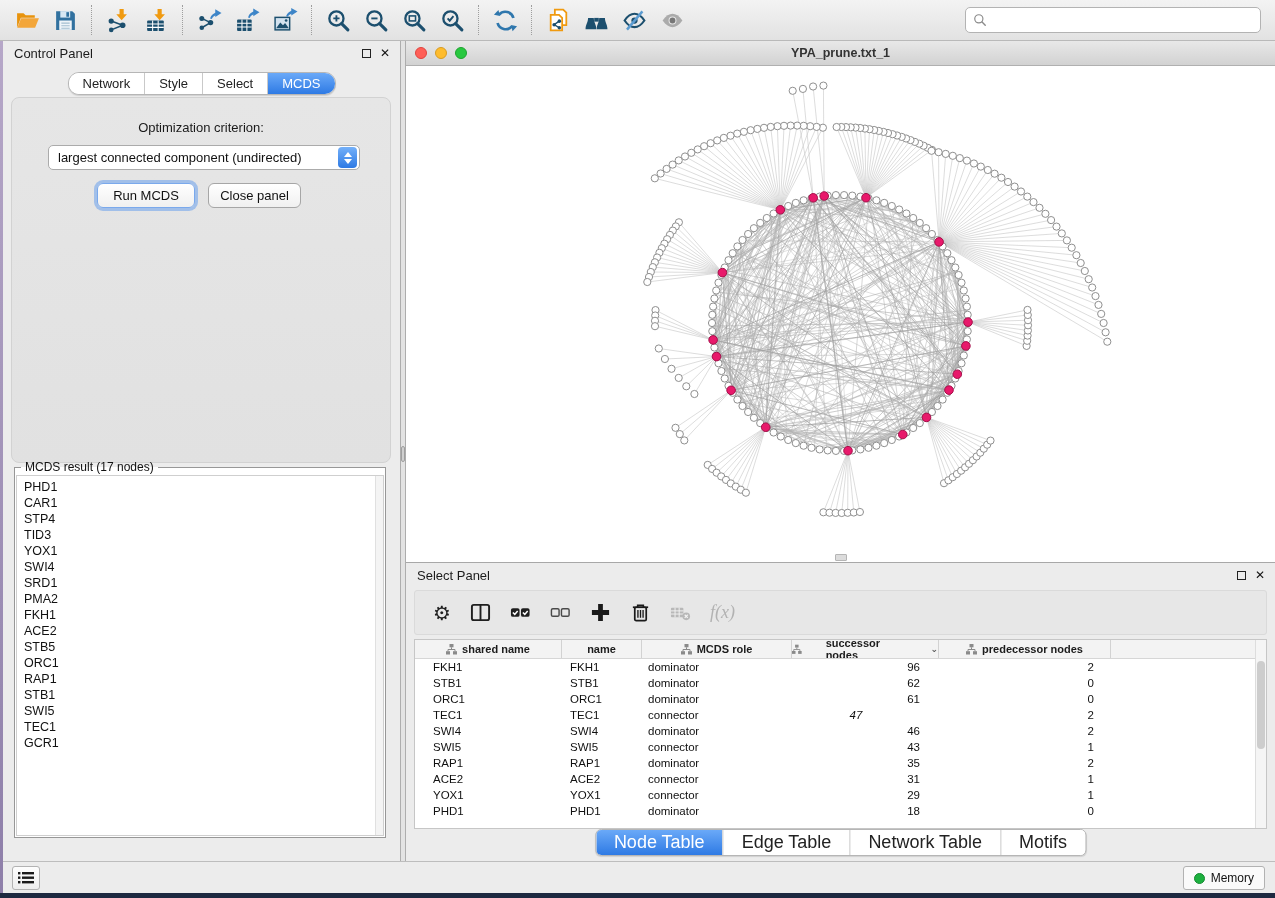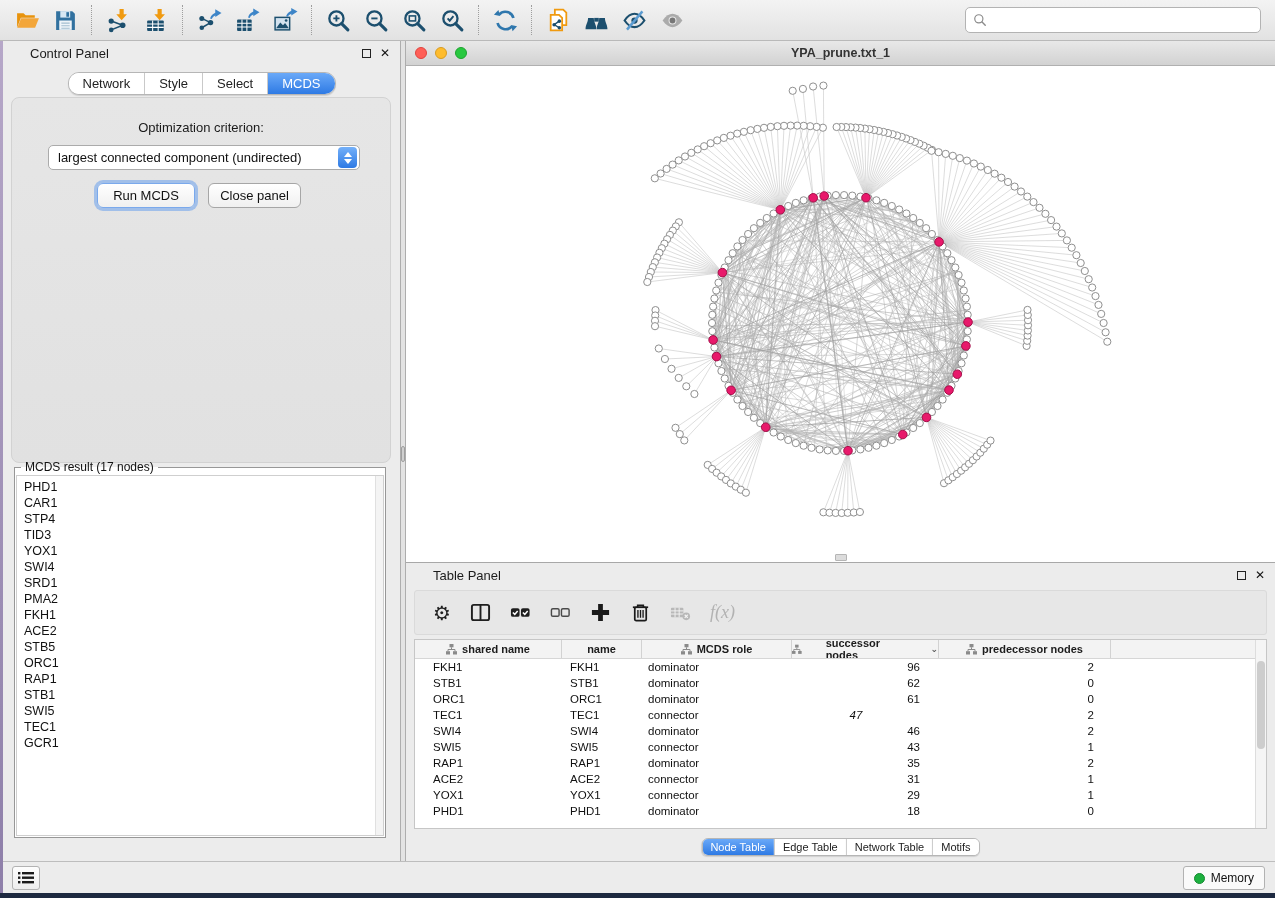--- a/index.html
+++ b/index.html
@@ -16,21 +16,21 @@
   .tb-btn { width:38px; height:34px; display:flex; align-items:center; justify-content:center; border-radius:4px; }
   .tb-btn svg { width:25px; height:25px; }
   .tb-sep { width:1px; height:30px; border-left:1px dotted #9e9e9e; margin:0 7px; }
   #toolbar-search { margin-left:auto; margin-right:6px; width:296px; height:26px; background:#fff;
     border:1px solid #b3b3b3; border-radius:5px; display:flex; align-items:center; padding:0 7px; }
   #toolbar-search svg { width:14px; height:14px; flex:0 0 auto; }
   #toolbar-search input { border:none; outline:none; flex:1; font-size:12px; margin-left:5px; background:transparent; }
 
   
   #control-panel { position:absolute; left:3px; top:41px; width:397px; height:820px; background:#ececec; }
-  .panel-titlebar { position:relative; height:26px; line-height:26px; font-size:13px; color:#1c1c1c; padding-left:11px;margin-left:16px; }
+  .panel-titlebar { position:relative; height:26px; line-height:26px; font-size:13px; color:#1c1c1c; padding-left:11px; }
   .panel-title-icons { position:absolute; right:10px; top:7px; display:flex; gap:9px; align-items:center; }
   .float-box { width:9px; height:9px; border:1.5px solid #222; }
   .close-x { font-size:12px; font-weight:bold; color:#111; line-height:11px; }
 
   .seg-group { display:inline-flex; background:#fff; border:1px solid #b6b6b6; border-radius:6px; overflow:hidden;
     box-shadow:0 1px 1px rgba(0,0,0,.12); }
   .seg { padding:3px 14px; font-size:13px; color:#222; border-left:1px solid #c9c9c9; background:#fff; white-space:nowrap; }
   .seg:first-child { border-left:none; }
   .seg.active { background:linear-gradient(#6aa9f8,#2e7ae4); color:#fff; }
   #control-tabs { position:absolute; top:31px; left:50%; transform:translateX(-50%);border-radius:11px; }
@@ -90,21 +90,21 @@
   #table-header { display:flex; height:19px; background:#f3f3f3; border-bottom:1px solid #d6d6d6; }
   .th { display:flex; align-items:center; justify-content:center; gap:5px; font-size:11px; color:#1c1c1c;
     border-right:1px solid #d2d2d2; overflow:hidden;font-weight:bold; }
   .th .sort { font-size:9px; color:#555; margin-left:2px; }
   #table-rows .tr { display:flex; height:16px; }
   .td { font-size:11.5px; color:#111; line-height:16px; white-space:nowrap; overflow:hidden; }
   #table-scroll { position:absolute; right:0; top:0; width:11px; height:100%; background:#f5f5f5; border-left:1px solid #ddd; }
   #table-thumb { position:absolute; left:1px; top:21px; width:8px; height:88px; background:#cdcdcd; border-radius:4px; }
 
   #table-tabs { position:absolute; bottom:5px; left:50%; transform:translateX(-50%); }
-  #table-tabs .seg { font-size:11px; padding:2px 8px; }
+  #table-tabs .seg { font-size:18px; padding:2px 18px; }
 
   
   #status-bar { position:absolute; left:3px; top:861px; width:1272px; height:32px; background:#ececec; border-top:1px solid #bdbdbd; }
   #task-history-btn { position:absolute; left:9px; top:4px; width:28px; height:24px; background:linear-gradient(#fdfdfd,#ededed);
     border:1px solid #b2b2b2; border-radius:3px; display:flex; align-items:center; justify-content:center; }
   #memory-btn { position:absolute; right:10px; top:4px; height:24px; padding:0 10px; background:#fafafa;
     border:1px solid #b2b2b2; border-radius:3px; display:flex; align-items:center; gap:6px; font-size:12px; color:#111; }
   #memory-dot { width:11px; height:11px; border-radius:50%; background:#1db13f; border:1px solid #148a30; }
 </style>
 </head>
@@ -1192,21 +1192,21 @@
             <circle cx="551.3" cy="308.2" r="4.3" fill="#e8196b" stroke="#a60f4a" stroke-width="1"></circle>
             <circle cx="559.9" cy="279.9" r="4.3" fill="#e8196b" stroke="#a60f4a" stroke-width="1"></circle>
           </g>
         </svg>
       <div id="canvas-grip"></div>
     </div>
   </div>
 
   <div id="table-panel">
     <div class="panel-titlebar">
-      <span>Table Panel</span>
+      <span>Select Panel</span>
       <span class="panel-title-icons">
         <span class="float-box"></span>
         <span class="close-x">✕</span>
       </span>
     </div>
 
     <div id="table-toolbar">
       <span class="tt-icon">
           <span id="gear-glyph">⚙</span>
         </span>

